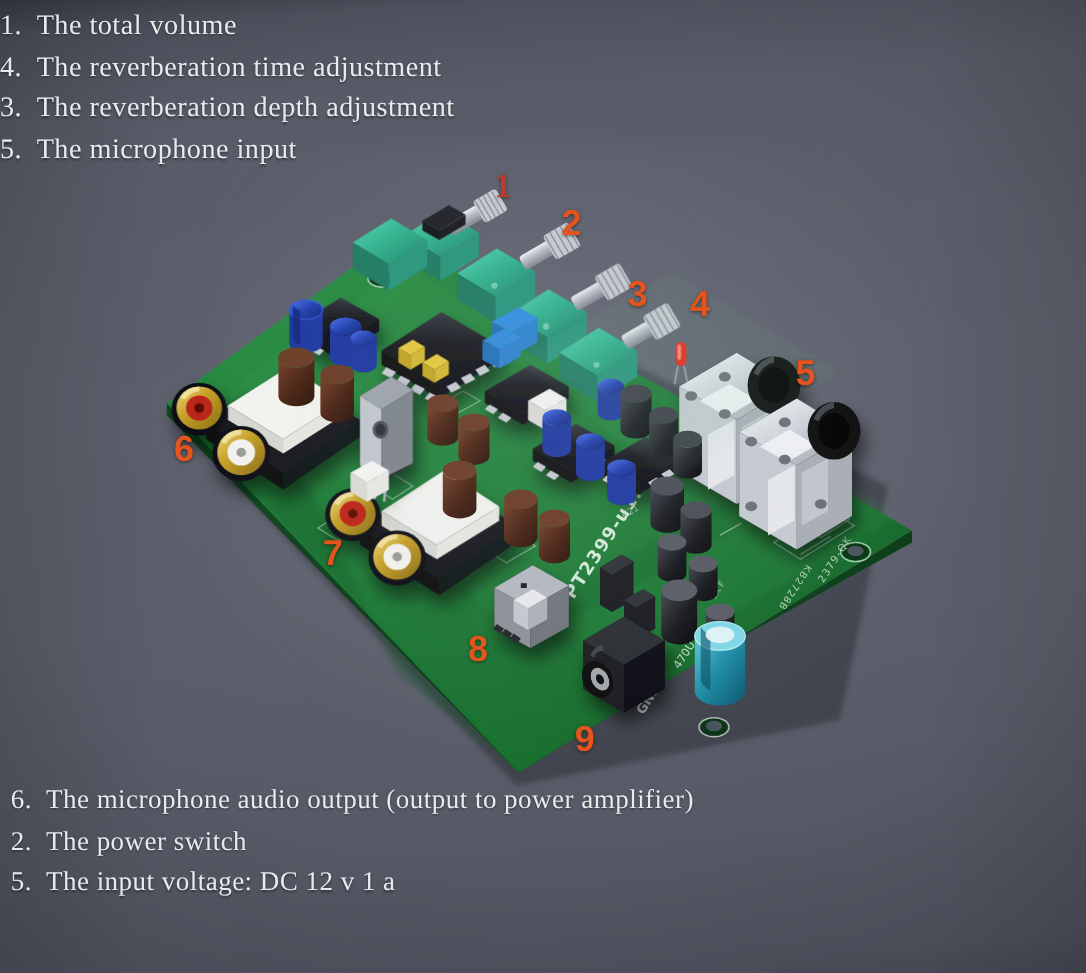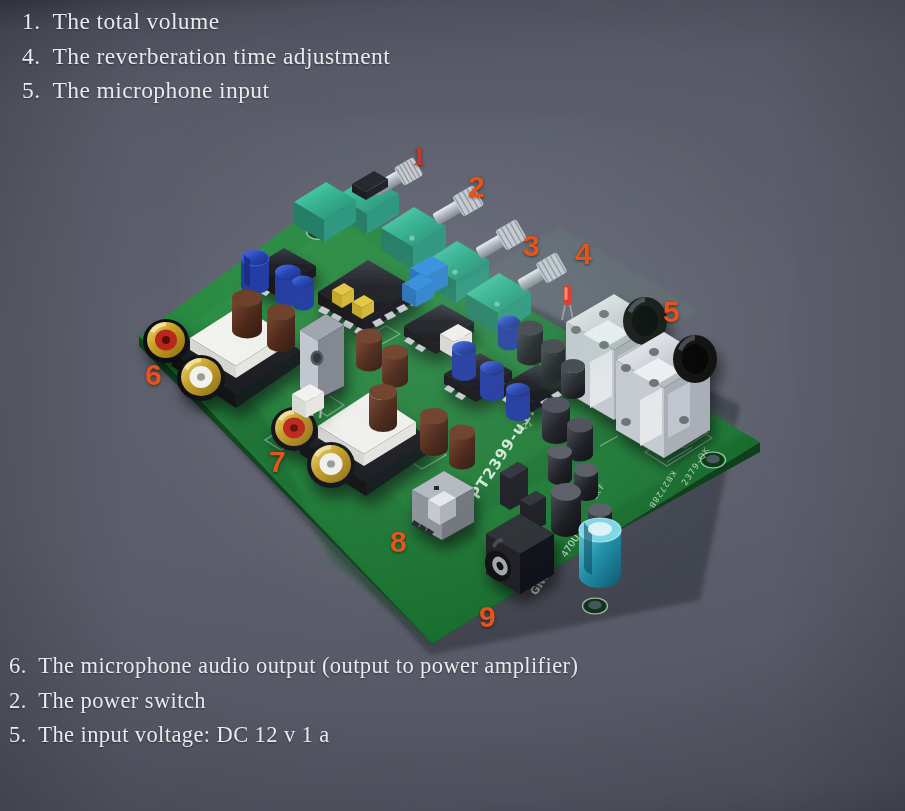--- a/index.html
+++ b/index.html
@@ -30,21 +30,21 @@
 
   
   .txt-block{position:absolute;left:0;width:905px;}
   .txt-line{
     color:#e9eaee;
     font-family:"Liberation Serif","DejaVu Serif",serif;
     font-size:23.5px;letter-spacing:.4px;white-space:pre;
     text-shadow:0 1px 2px rgba(0,0,0,.45);
   }
   #top-list{top:4px;}
-  #top-list .txt-line{padding-left:22px;line-height:34.5px;}
+  #top-list .txt-line{line-height:34.5px;}
   #bottom-list{top:649px;}
   #bottom-list .txt-line{padding-left:9px;line-height:34.5px;font-size:22.5px;}
 
   
   .marker{
     position:absolute;color:#e4541c;
     font-family:"Liberation Sans","DejaVu Sans",sans-serif;
     font-weight:700;font-size:30px;line-height:1;
     text-shadow:0 1px 3px rgba(0,0,0,.5);
   }
@@ -664,20 +664,21 @@
     <path d="M139,336 L330,196 L760,442 L432,644 Z" fill="url(#gPcb)" opacity="0"></path>
     <path d="M430,300 L560,226 L700,310 L560,400 Z" fill="#7fe09a" opacity=".05" filter="url(#medBlur)"></path>
   </svg>
 
   <div class="vignette"></div>
   <div class="softlight"></div>
 
   <div class="txt-block" id="top-list">
     <div class="txt-line">1.  The total volume</div>
     <div class="txt-line">4.  The reverberation time adjustment</div>
+    <div class="txt-line">3.  The reverberation depth adjustment</div>
     <div class="txt-line">5.  The microphone input</div>
   </div>
 
   <div class="txt-block" id="bottom-list">
     <div class="txt-line">6.  The microphone audio output (output to power amplifier)</div>
     <div class="txt-line">2.  The power switch</div>
     <div class="txt-line">5.  The input voltage: DC 12 v 1 a</div>
   </div>
 
   <div class="marker red" style="left:412px;top:142px;">1</div>

